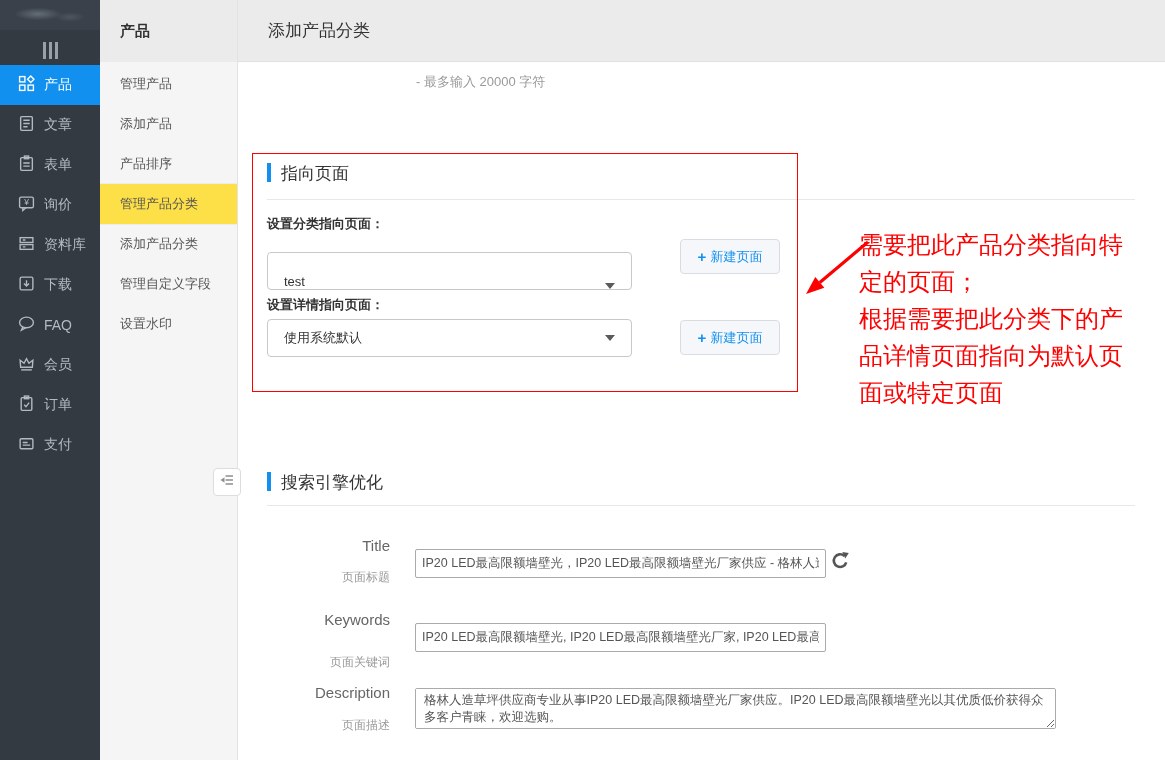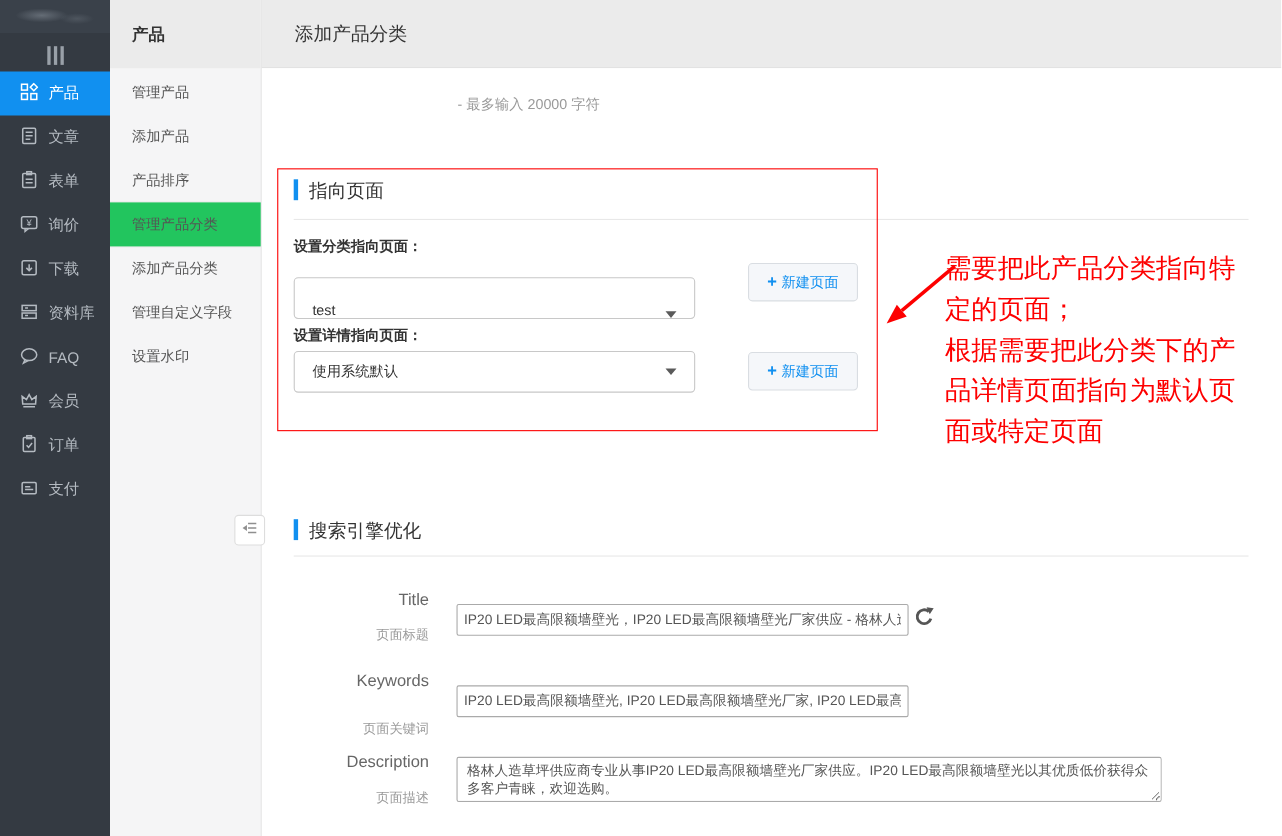--- a/index.html
+++ b/index.html
@@ -18,33 +18,33 @@
               color:#b4bac1; font-size:14px; cursor:pointer; }
   .nav-item.active { background:#1190f0; color:#fff; }
   .nav-item svg { width:17px; height:17px; flex:none; }
 
   
   .submenu { position:absolute; left:100px; top:0; width:138px; height:760px; background:#f5f5f6; border-right:1px solid #e3e3e3; }
   .submenu-header { height:62px; background:#ebebeb; display:flex; align-items:center; padding-left:20px;
                     font-weight:bold; font-size:15px; color:#333; }
   .submenu-list { padding-top:2px; }
   .submenu-item { height:40px; line-height:40px; padding-left:20px; font-size:13px; color:#555; cursor:pointer; }
-  .submenu-item.active { background:#22c55e; box-shadow:0 -1px 0 #ececec, 0 1px 0 #ececec; }
+  .submenu-item.active { background:#fde047; box-shadow:0 -1px 0 #ececec, 0 1px 0 #ececec; }
 
   .collapse-btn { position:absolute; left:213px; top:468px; width:28px; height:28px; background:#fff;
                   border:1px solid #ddd; border-radius:4px; display:flex; align-items:center; justify-content:center;
                   cursor:pointer; z-index:6; }
 
   
   .main-header { position:absolute; left:238px; top:0; width:927px; height:62px; background:#ebebeb;
                  border-bottom:1px solid #e1e1e1; display:flex; align-items:center; padding-left:30px;
                  font-size:17px; color:#333; }
   .main-body { position:absolute; left:238px; top:62px; width:927px; height:698px; background:#fff; }
 
-  .char-note { position:absolute; left:416px; top:86px; font-size:13px; color:#9a9a9a; }
+  .char-note { position:absolute; left:416px; top:73px; font-size:13px; color:#9a9a9a; }
 
   .red-box { position:absolute; left:252px; top:153px; width:546px; height:239px; border:1px solid #fd0000; z-index:4; pointer-events:none; }
 
   .section-bar { position:absolute; width:4px; height:19px; background:#1190f0; }
   .section-title { position:absolute; font-size:17px; color:#333; }
   .section-divider { position:absolute; left:267px; width:868px; height:1px; background:#e8e8e8; }
 
   .field-label { position:absolute; font-size:13px; font-weight:bold; color:#333; }
   .selectbox { position:absolute; left:267px; width:365px; height:38px; border:1px solid #c8c8c8; border-radius:4px;
                background:#fff; display:flex; align-items:center; justify-content:space-between;
@@ -113,33 +113,33 @@
         <span><svg viewBox="0 0 16 16" width="17" height="17" fill="none" stroke="currentColor" stroke-width="1.3">
               <rect x="1.5" y="2" width="13" height="10" rx="1.5"></rect>
               <path d="M4.5 12 L4.5 14.5 L7.5 12"></path>
               <text x="8" y="9.8" font-size="8" text-anchor="middle" fill="currentColor" stroke="none">¥</text>
             </svg></span>
         <span>询价</span>
       </div>
 
       <div class="nav-item">
         <span><svg viewBox="0 0 16 16" width="17" height="17" fill="none" stroke="currentColor" stroke-width="1.3">
-              <rect x="2" y="2" width="12" height="12" rx="1.5"></rect>
-              <path d="M8 5 V10.2 M5.6 8 L8 10.4 L10.4 8"></path>
-            </svg></span>
-        <span>下载</span>
-      </div>
-
-      <div class="nav-item">
-        <span><svg viewBox="0 0 16 16" width="17" height="17" fill="none" stroke="currentColor" stroke-width="1.3">
               <rect x="2" y="2.5" width="12" height="4.5"></rect>
               <rect x="2" y="9" width="12" height="4.5"></rect>
               <path d="M4.5 4.7 H7 M4.5 11.2 H7"></path>
             </svg></span>
         <span>资料库</span>
+      </div>
+
+      <div class="nav-item">
+        <span><svg viewBox="0 0 16 16" width="17" height="17" fill="none" stroke="currentColor" stroke-width="1.3">
+              <rect x="2" y="2" width="12" height="12" rx="1.5"></rect>
+              <path d="M8 5 V10.2 M5.6 8 L8 10.4 L10.4 8"></path>
+            </svg></span>
+        <span>下载</span>
       </div>
 
       <div class="nav-item">
         <span><svg viewBox="0 0 16 16" width="17" height="17" fill="none" stroke="currentColor" stroke-width="1.3">
               <ellipse cx="8" cy="7" rx="6.5" ry="5"></ellipse>
               <path d="M4.5 11.2 L3.2 14.2 L7.5 11.8"></path>
             </svg></span>
         <span>FAQ</span>
       </div>
 

